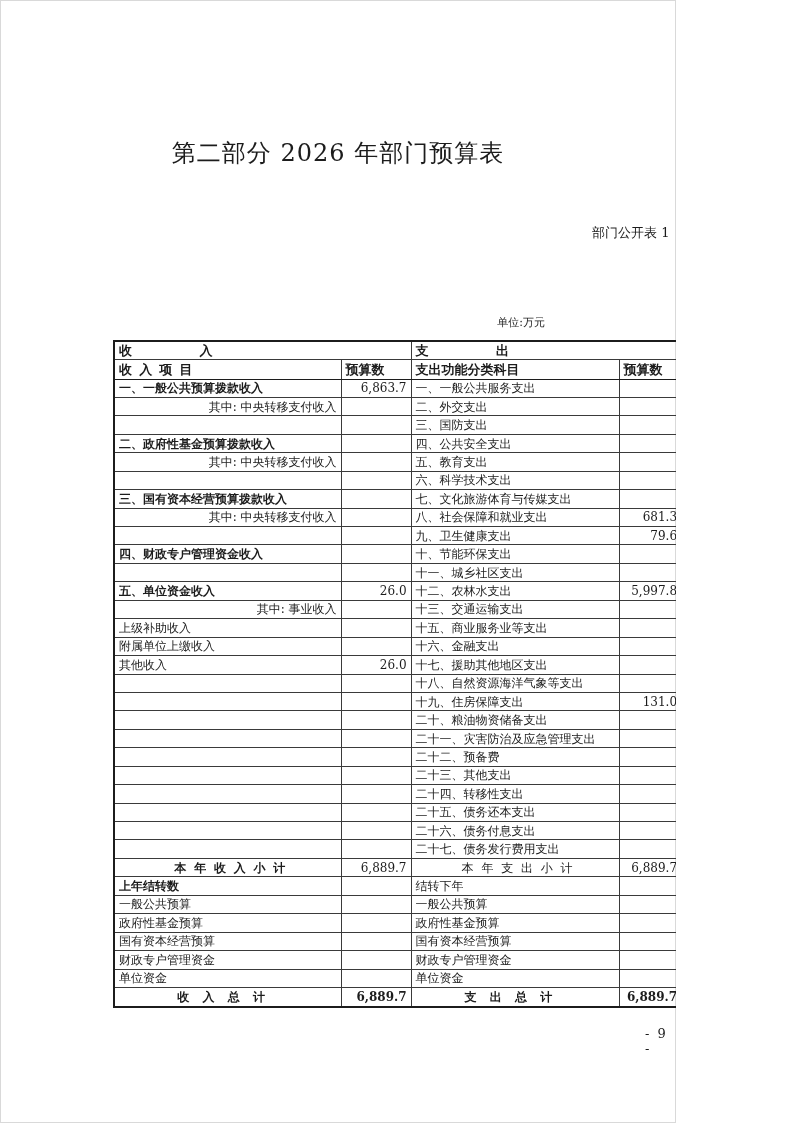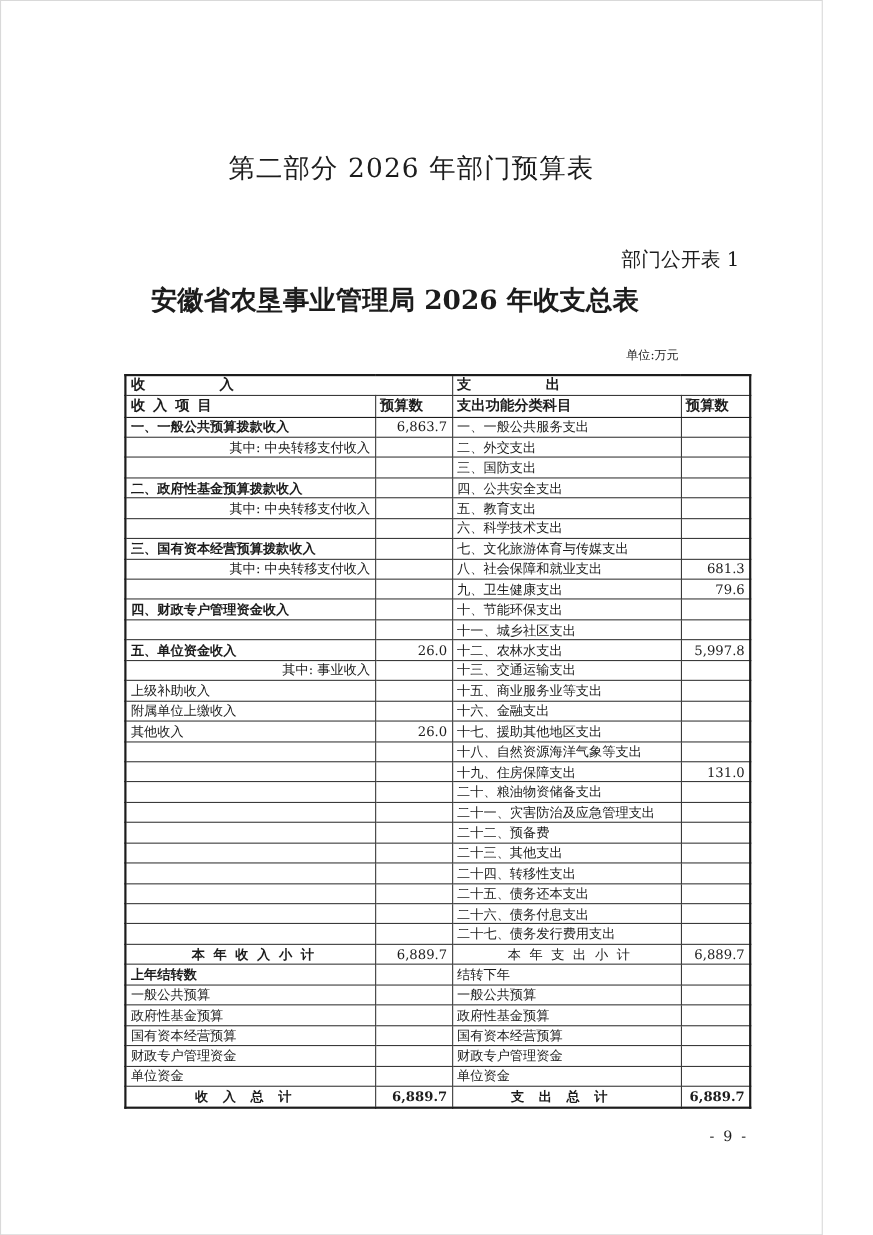--- a/index.html
+++ b/index.html
@@ -1,31 +1,31 @@
 <!DOCTYPE html>
 <html><head>
 <meta charset="utf-8">
 <style>
   html,body{margin:0;padding:0;background:#ffffff;}
   .page{
     position:relative;
-    width:748px;height:1123px;
+    width:676px;height:1123px;
     background:#fff;
     font-family:"DejaVu Serif","Liberation Serif",serif;
     color:#1c1c1c;
     box-shadow: inset 0 0 0 1px #d9d9d9;
     overflow:hidden;
   }
   .part-title{
     position:absolute;top:137px;left:0;width:100%;
     text-align:center;font-size:24px;letter-spacing:1px;
   }
   .table-label{
-    position:absolute;top:224px;left:565px;
-    font-size:18px;
+    position:absolute;top:224px;left:592px;
+    font-size:13px;
   }
   .main-title{
     position:absolute;top:257px;left:0;width:718px;
     text-align:center;font-size:24px;font-weight:bold;
   }
   .unit-note{
     position:absolute;top:315px;right:131px;
     font-size:11px;
   }
   table.budget{
@@ -69,21 +69,20 @@
 </style>
 </head>
 <body>
 
 <div class="page">
 
   <div class="part-title">第二部分 2026 年部门预算表</div>
 
   <div class="table-label">部门公开表 1</div>
 
-  <div class="main-title">安徽省农垦事业管理局 2026 年收支总表</div>
 
   <div class="unit-note">单位:万元</div>
 
   <table class="budget">
     <colgroup>
       <col style="width:227px">
       <col style="width:70px">
       <col style="width:208px">
       <col style="width:63px">
     </colgroup>

